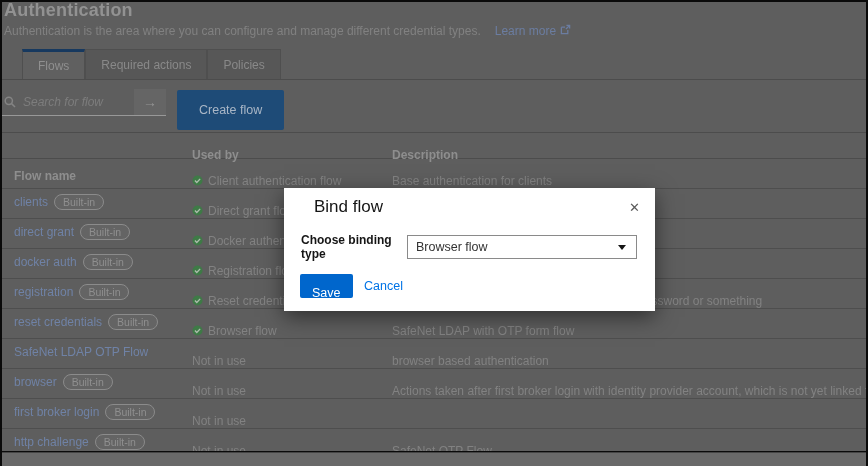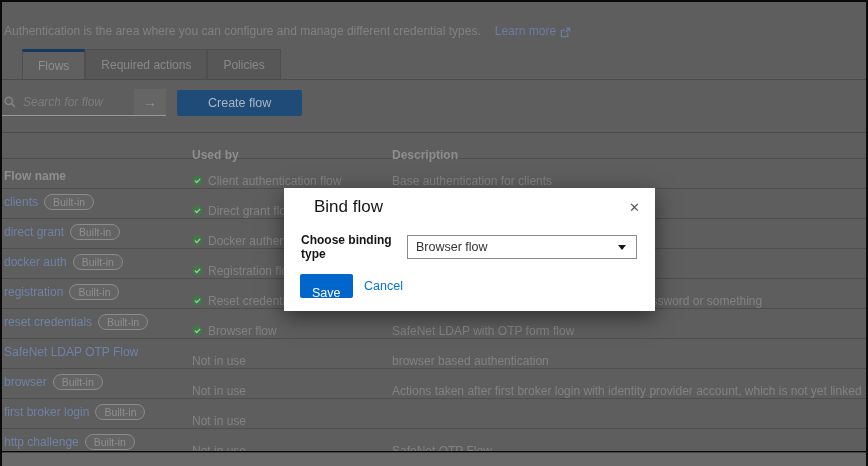--- a/index.html
+++ b/index.html
@@ -19,21 +19,21 @@
     background:#696969;border-top:1px solid #454545;
   }
   .page-title{
     position:absolute;left:2px;top:-2px;font-size:18px;font-weight:600;
     color:#929292;letter-spacing:.2px;
   }
   .page-subtitle{
     position:absolute;left:2px;top:22px;font-size:12px;color:#818181;
     display:flex;align-items:center;gap:14px;white-space:nowrap;
   }
-  .learn-more{color:#6b7da1;display:inline-flex;align-items:flex-end;gap:4px;cursor:pointer;}
+  .learn-more{color:#6b7da1;display:inline-flex;align-items:flex-start;gap:4px;cursor:pointer;}
   
   .tabs{position:absolute;left:20px;top:47px;display:flex;height:30px;font-size:12px;}
   .tab{
     padding:0 15px;display:flex;align-items:center;color:#898989;
     background:#575757;border:1px solid #4f4f4f;border-bottom:none;cursor:pointer;
   }
   .tab.active{
     background:#606060;border-top:3px solid #17395f;color:#8f8f8f;
     border-left:1px solid #4f4f4f;border-right:1px solid #4f4f4f;
   }
@@ -48,36 +48,36 @@
     border:none;background:transparent;outline:none;width:105px;
     font-size:12px;color:#8a8a8a;font-family:inherit;font-style:italic;
   }
   .search-box input::placeholder{color:#7d7d7d;opacity:1;}
   .search-go{
     position:absolute;left:132px;top:87px;width:32px;height:27px;background:#656565;
     border:none;border-bottom:1px solid #989898;color:#949494;font-size:14px;cursor:pointer;
     display:flex;align-items:center;justify-content:center;box-sizing:border-box;
   }
   .create-btn{
-    position:absolute;left:175px;top:88px;height:26px;padding:0 31px;
+    position:absolute;left:175px;top:88px;height:40px;padding:0 22px;
     background:#1e4b77;color:#a9b6c6;border:none;border-radius:2px;
     font-size:12.5px;font-family:inherit;cursor:pointer;
   }
   
   .table{position:absolute;left:0;top:130px;width:100%;font-size:12px;}
   .thead{
     display:grid;grid-template-columns:190px 200px 1fr;height:25px;align-items:center;
     border-top:1px solid #4c4c4c;border-bottom:1px solid #4c4c4c;
     font-weight:bold;color:#8e8e8e;
   }
   .trow{
     display:grid;grid-template-columns:190px 200px 1fr;height:29px;align-items:center;
     border-bottom:1px solid #4e4e4e;color:#828282;
   }
-  .cell1{padding-left:2px;display:flex;align-items:center;gap:6px;overflow:hidden;white-space:nowrap;margin-top:43px;}
+  .cell1{padding-left:12px;display:flex;align-items:center;gap:6px;overflow:hidden;white-space:nowrap;margin-top:43px;}
   .cell2{display:flex;align-items:center;gap:5px;white-space:nowrap;overflow:visible;}
   .cell3{white-space:nowrap;overflow:visible;}
   .flow-link{color:#6f82a6;cursor:pointer;text-decoration:none;}
   .badge{
     font-size:10.5px;color:#8f8f8f;background:#646464;border:1px solid #8b8b8b;
     border-radius:10px;padding:1px 8px;line-height:12px;flex:0 0 auto;
   }
   .ok-icon{width:11px;height:11px;flex:0 0 auto;}
   
   .modal{
@@ -106,20 +106,21 @@
     font-size:12.5px;font-family:inherit;cursor:pointer;
   }
 </style>
 </head>
 <body>
 
 <div class="frame">
 
   <div class="app">
 
+    <div class="page-title">Authentication</div>
 
     <div class="page-subtitle">
       <span>Authentication is the area where you can configure and manage different credential types.</span>
       <span class="learn-more">
         <span>Learn more</span>
         <svg width="11" height="11" viewBox="0 0 12 12">
           <path d="M1.5 3.5 h4 M1.5 3.5 v7 h7 v-4" fill="none" stroke="#6b7da1" stroke-width="1.4"></path>
           <path d="M6.5 5.5 L10.5 1.5 M7 1.5 h3.5 v3.5" fill="none" stroke="#6b7da1" stroke-width="1.4"></path>
         </svg>
       </span>

